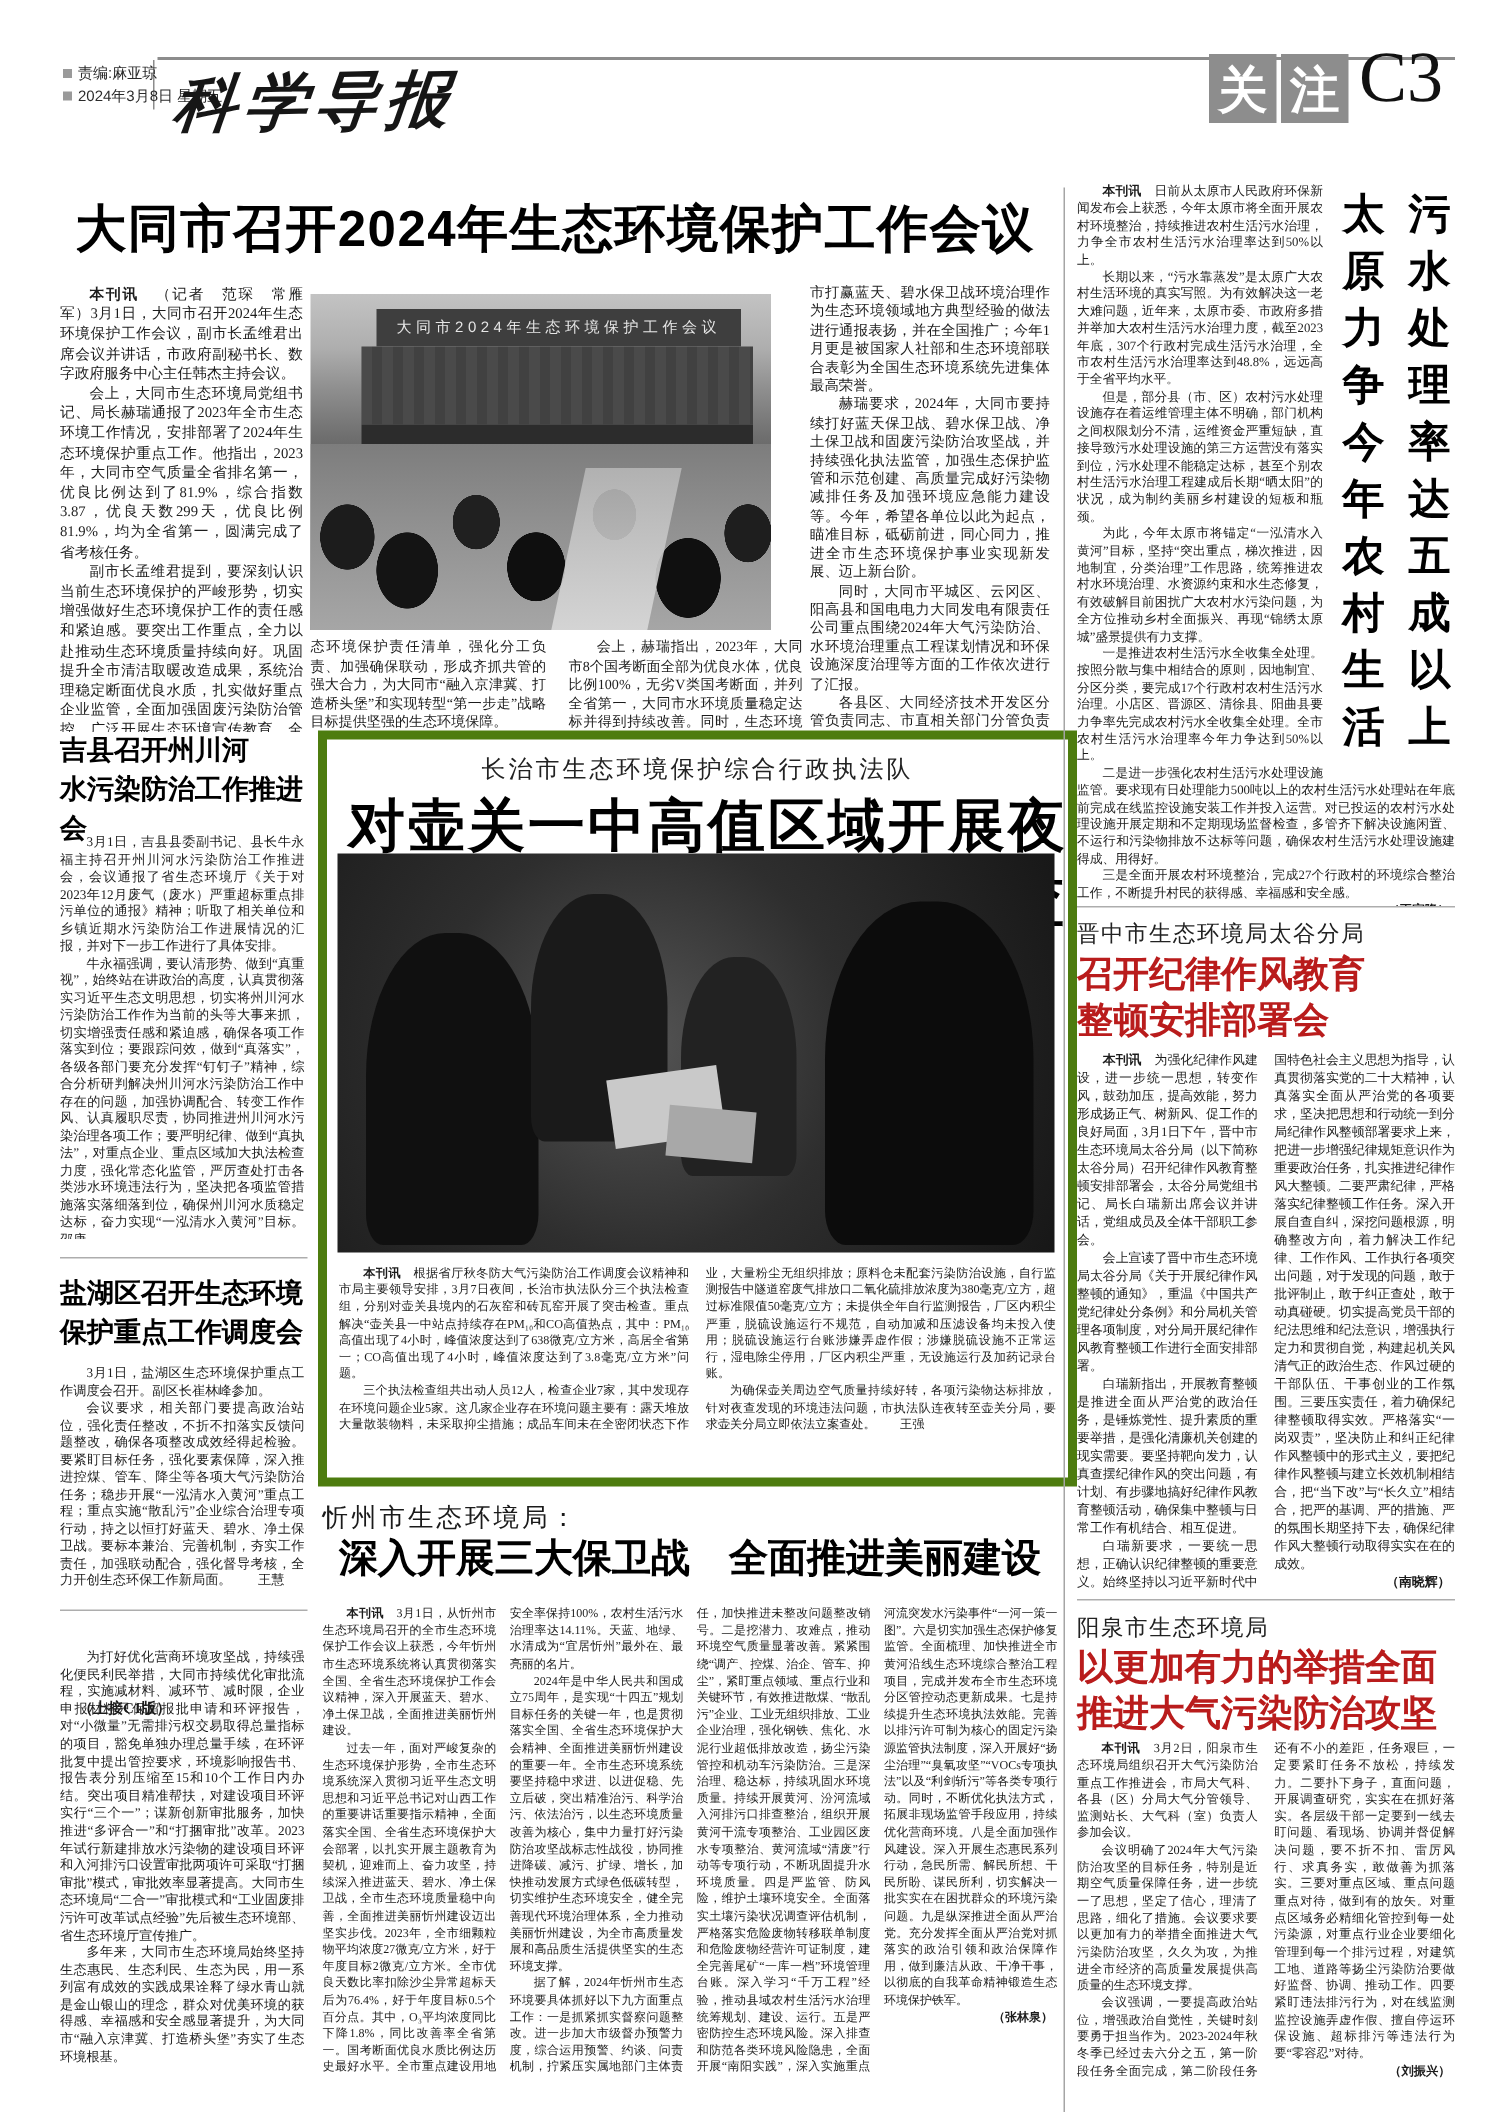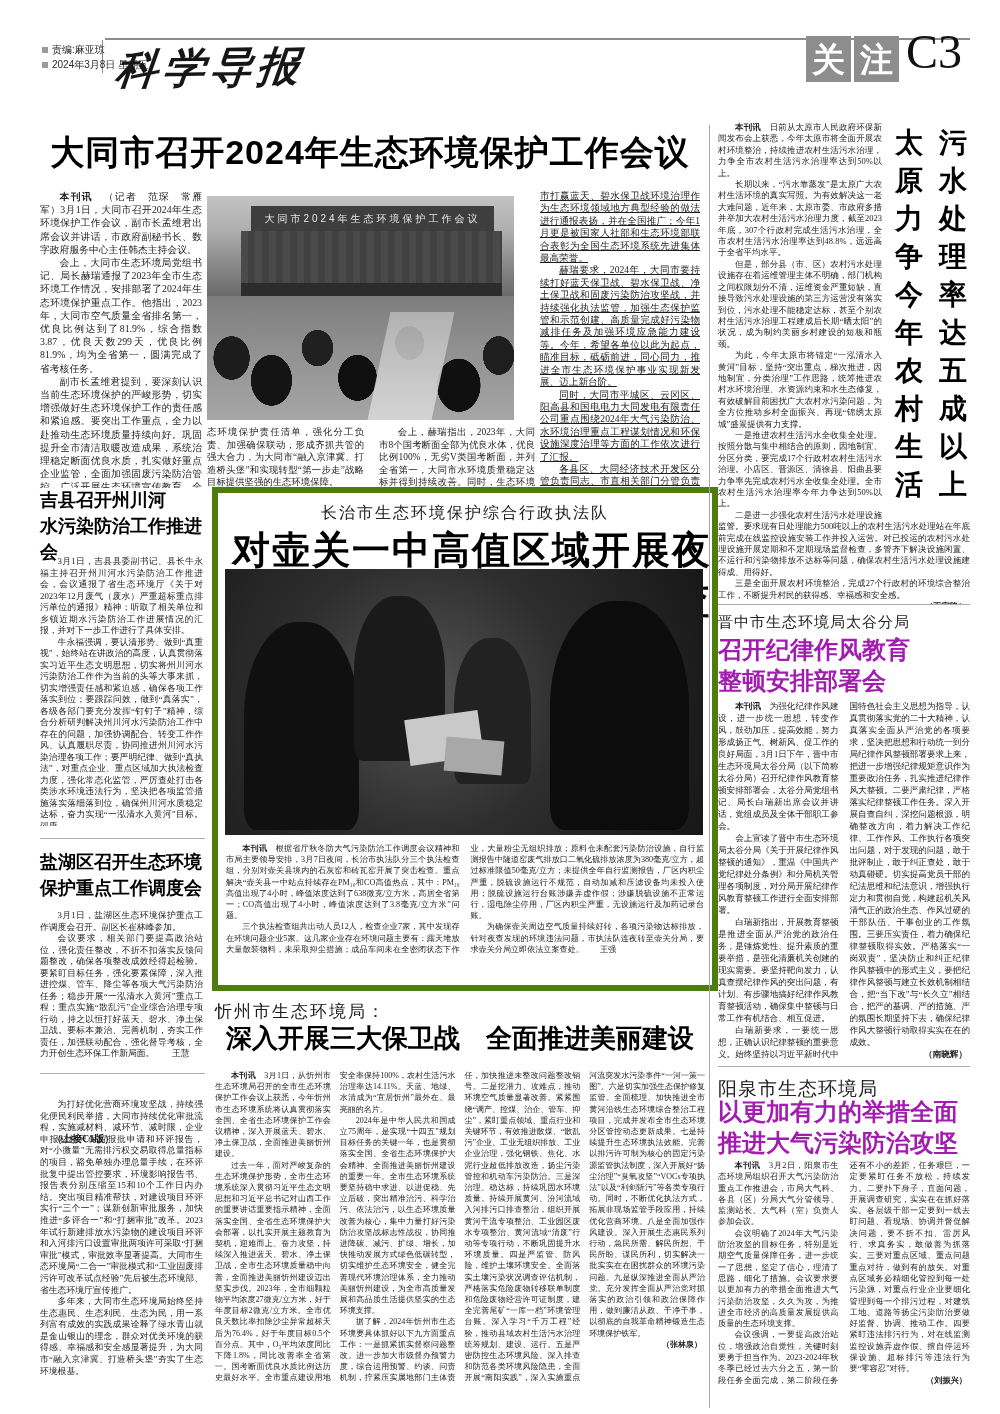--- a/index.html
+++ b/index.html
@@ -19,21 +19,21 @@
             font-size:42px;letter-spacing:5px;transform:skewX(-7deg) rotate(-1deg);color:#161616;white-space:nowrap;}
   .focus-box{width:45px;height:46px;background:#8d8d8d;color:#ffffff;text-align:center;line-height:48px;
              font-family:"Liberation Sans",sans-serif;font-weight:bold;font-size:33px;}
   .page-no{font-family:"Liberation Serif",serif;font-weight:normal;font-size:48px;color:#111;}
   
   .main-headline{font-family:"Liberation Sans",sans-serif;font-weight:bold;font-size:34px;
                  letter-spacing:1px;text-align:center;color:#000;white-space:nowrap;}
   .small-title{font-family:"Liberation Sans",sans-serif;font-weight:bold;font-size:18px;line-height:26px;color:#000;}
   .kicker{font-family:"Liberation Sans",sans-serif;font-size:16px;letter-spacing:2px;color:#222;}
   .serif-head{font-family:"Liberation Serif",serif;font-weight:bold;color:#000;}
-  .side-title{font-family:"Liberation Sans",sans-serif;font-weight:bold;font-size:24px;line-height:31px;color:#a21caf;}
+  .side-title{font-family:"Liberation Sans",sans-serif;font-weight:bold;font-size:24px;line-height:31px;color:#b91c1c;}
   
   .cols2{column-count:2;column-gap:11px;}
   .cols4{column-count:4;column-gap:9px;}
   
   .vtitle{float:right;width:78px;height:382px;margin:2px 0 8px 10px;display:flex;justify-content:space-between;}
   .vcol{width:34px;font-family:"Liberation Sans",sans-serif;font-weight:bold;font-size:28px;line-height:38px;
         word-break:break-all;text-align:center;color:#000;}
   
   .mid-box{border:6px solid #4d7c0f;}
   
@@ -94,21 +94,21 @@
     <div class="p1-audience"></div>
     <div class="p1-aisle"></div>
   </div>
 
   <div class="abs body-text" style="left:207px;top:426px;width:157px;height:64px;font-size:9.4px;line-height:12.6px;">
       <p class="cont">态环境保护责任清单，强化分工负责、加强确保联动，形成齐抓共管的强大合力，为大同市“融入京津冀、打造桥头堡”和实现转型“第一步走”战略目标提供坚强的生态环境保障。</p>
     </div>
   <div class="abs body-text" style="left:379px;top:426px;width:156px;height:64px;font-size:9.4px;line-height:12.6px;">
       <p>会上，赫瑞指出，2023年，大同市8个国考断面全部为优良水体，优良比例100%，无劣V类国考断面，并列全省第一，大同市水环境质量稳定达标并得到持续改善。同时，生态环境部还将大同</p>
     </div>
-  <div class="abs body-text" style="left:540px;top:190px;width:160px;height:300px;font-size:9.6px;line-height:12.4px;text-decoration:underline;">
+  <div class="abs body-text" style="left:540px;top:190px;width:160px;height:300px;font-size:9.6px;line-height:12.4px;">
       <p class="cont">市打赢蓝天、碧水保卫战环境治理作为生态环境领域地方典型经验的做法进行通报表扬，并在全国推广；今年1月更是被国家人社部和生态环境部联合表彰为全国生态环境系统先进集体最高荣誉。</p>
       <p>赫瑞要求，2024年，大同市要持续打好蓝天保卫战、碧水保卫战、净土保卫战和固废污染防治攻坚战，并持续强化执法监管，加强生态保护监管和示范创建、高质量完成好污染物减排任务及加强环境应急能力建设等。今年，希望各单位以此为起点，瞄准目标，砥砺前进，同心同力，推进全市生态环境保护事业实现新发展、迈上新台阶。</p>
       <p>同时，大同市平城区、云冈区、阳高县和国电电力大同发电有限责任公司重点围绕2024年大气污染防治、水环境治理重点工程谋划情况和环保设施深度治理等方面的工作依次进行了汇报。</p>
       <p>各县区、大同经济技术开发区分管负责同志、市直相关部门分管负责同志，部分重点企业负责同志等参加会议。</p>
     </div>
 
   <div class="abs small-title" style="left:40px;top:487px;width:166px;">
     <div>吉县召开州川河</div>
     <div>水污染防治工作推进会</div>
   </div>
@@ -197,21 +197,21 @@
   <div class="abs body-text cols2" style="left:718px;top:700px;width:252px;height:362px;font-size:8.6px;line-height:12px;">
       <p><b>本刊讯</b>　为强化纪律作风建设，进一步统一思想，转变作风，鼓劲加压，提高效能，努力形成扬正气、树新风、促工作的良好局面，3月1日下午，晋中市生态环境局太谷分局（以下简称太谷分局）召开纪律作风教育整顿安排部署会，太谷分局党组书记、局长白瑞新出席会议并讲话，党组成员及全体干部职工参会。</p>
       <p>会上宣读了晋中市生态环境局太谷分局《关于开展纪律作风整顿的通知》，重温《中国共产党纪律处分条例》和分局机关管理各项制度，对分局开展纪律作风教育整顿工作进行全面安排部署。</p>
       <p>白瑞新指出，开展教育整顿是推进全面从严治党的政治任务，是锤炼党性、提升素质的重要举措，是强化清廉机关创建的现实需要。要坚持靶向发力，认真查摆纪律作风的突出问题，有计划、有步骤地搞好纪律作风教育整顿活动，确保集中整顿与日常工作有机结合、相互促进。</p>
       <p>白瑞新要求，一要统一思想，正确认识纪律整顿的重要意义。始终坚持以习近平新时代中国特色社会主义思想为指导，认真贯彻落实党的二十大精神，认真落实全面从严治党的各项要求，坚决把思想和行动统一到分局纪律作风整顿部署要求上来，把进一步增强纪律规矩意识作为重要政治任务，扎实推进纪律作风大整顿。二要严肃纪律，严格落实纪律整顿工作任务。深入开展自查自纠，深挖问题根源，明确整改方向，着力解决工作纪律、工作作风、工作执行各项突出问题，对于发现的问题，敢于批评制止，敢于纠正查处，敢于动真碰硬。切实提高党员干部的纪法思维和纪法意识，增强执行定力和贯彻自觉，构建起机关风清气正的政治生态、作风过硬的干部队伍、干事创业的工作氛围。三要压实责任，着力确保纪律整顿取得实效。严格落实“一岗双责”，坚决防止和纠正纪律作风整顿中的形式主义，要把纪律作风整顿与建立长效机制相结合，把“当下改”与“长久立”相结合，把严的基调、严的措施、严的氛围长期坚持下去，确保纪律作风大整顿行动取得实实在在的成效。</p>
       <p class="byline">（南晓辉）</p>
     </div>
 
   <div class="abs rule" style="left:718px;top:1066px;width:252px;height:1px;background:#adadad;"></div>
 
-  <div class="abs kicker" style="left:718px;top:1076px;font-size:19px;letter-spacing:1px;">阳泉市生态环境局</div>
+  <div class="abs kicker" style="left:718px;top:1076px;font-size:15px;letter-spacing:1px;">阳泉市生态环境局</div>
   <div class="abs side-title" style="left:718px;top:1096px;width:252px;">
     <div>以更加有力的举措全面</div>
     <div>推进大气污染防治攻坚</div>
   </div>
   <div class="abs body-text cols2" style="left:718px;top:1160px;width:252px;height:248px;font-size:8.2px;line-height:11.3px;">
       <p><b>本刊讯</b>　3月2日，阳泉市生态环境局组织召开大气污染防治重点工作推进会，市局大气科、各县（区）分局大气分管领导、监测站长、大气科（室）负责人参加会议。</p>
       <p>会议明确了2024年大气污染防治攻坚的目标任务，特别是近期空气质量保障任务，进一步统一了思想，坚定了信心，理清了思路，细化了措施。会议要求要以更加有力的举措全面推进大气污染防治攻坚，久久为攻，为推进全市经济的高质量发展提供高质量的生态环境支撑。</p>
       <p>会议强调，一要提高政治站位，增强政治自觉性，关键时刻要勇于担当作为。2023-2024年秋冬季已经过去六分之五，第一阶段任务全面完成，第二阶段任务还有不小的差距，任务艰巨，一定要紧盯任务不放松，持续发力。二要扑下身子，直面问题，开展调查研究，实实在在抓好落实。各层级干部一定要到一线去盯问题、看现场、协调并督促解决问题，要不折不扣、雷厉风行、求真务实，敢做善为抓落实。三要对重点区域、重点问题重点对待，做到有的放矢。对重点区域务必精细化管控到每一处污染源，对重点行业企业要细化管理到每一个排污过程，对建筑工地、道路等扬尘污染防治要做好监督、协调、推动工作。四要紧盯违法排污行为，对在线监测监控设施弄虚作假、擅自停运环保设施、超标排污等违法行为要“零容忍”对待。</p>
       <p class="byline">（刘振兴）</p>
     </div>

